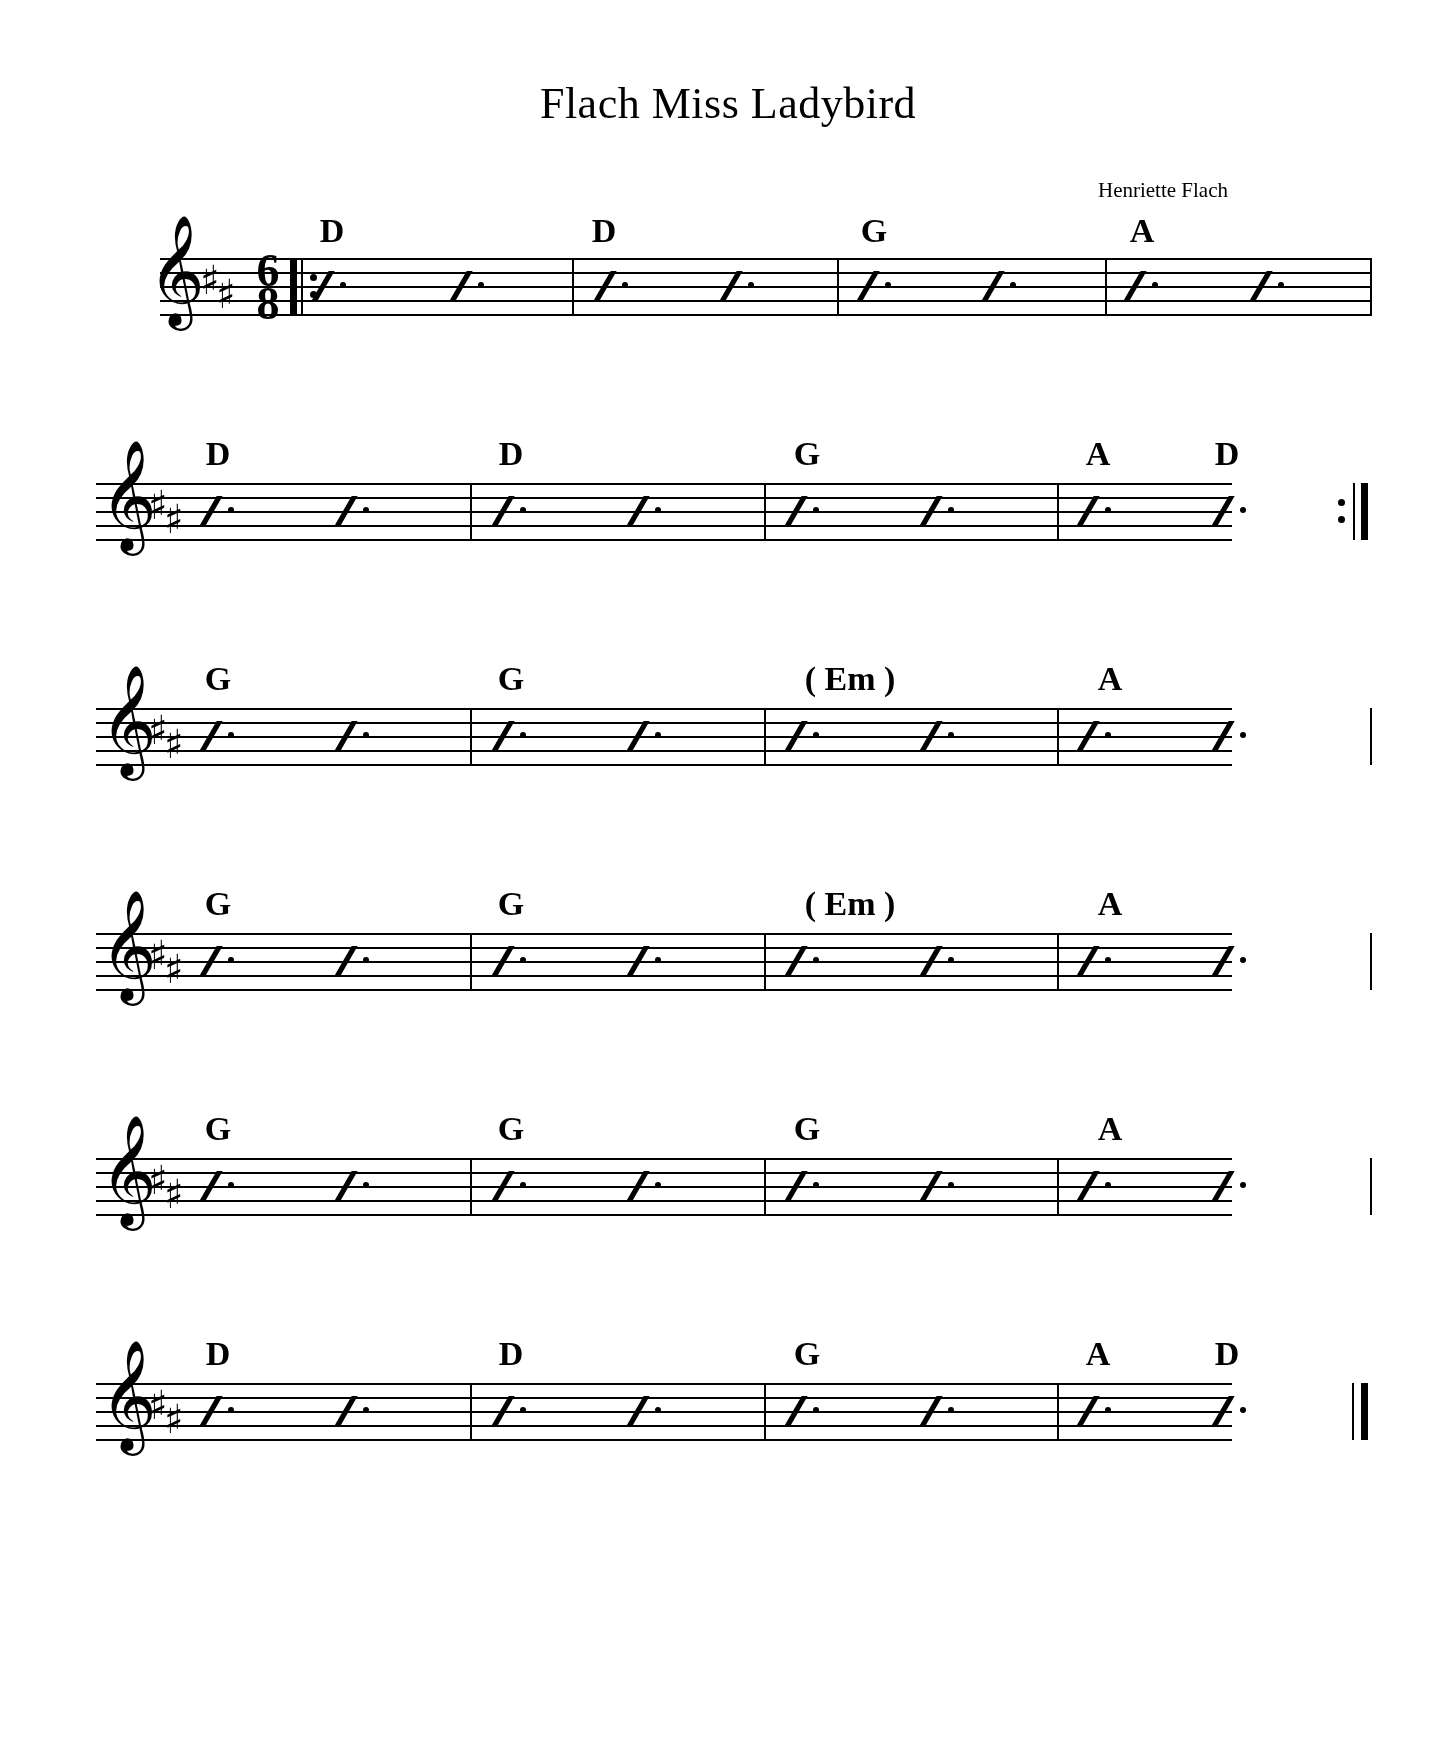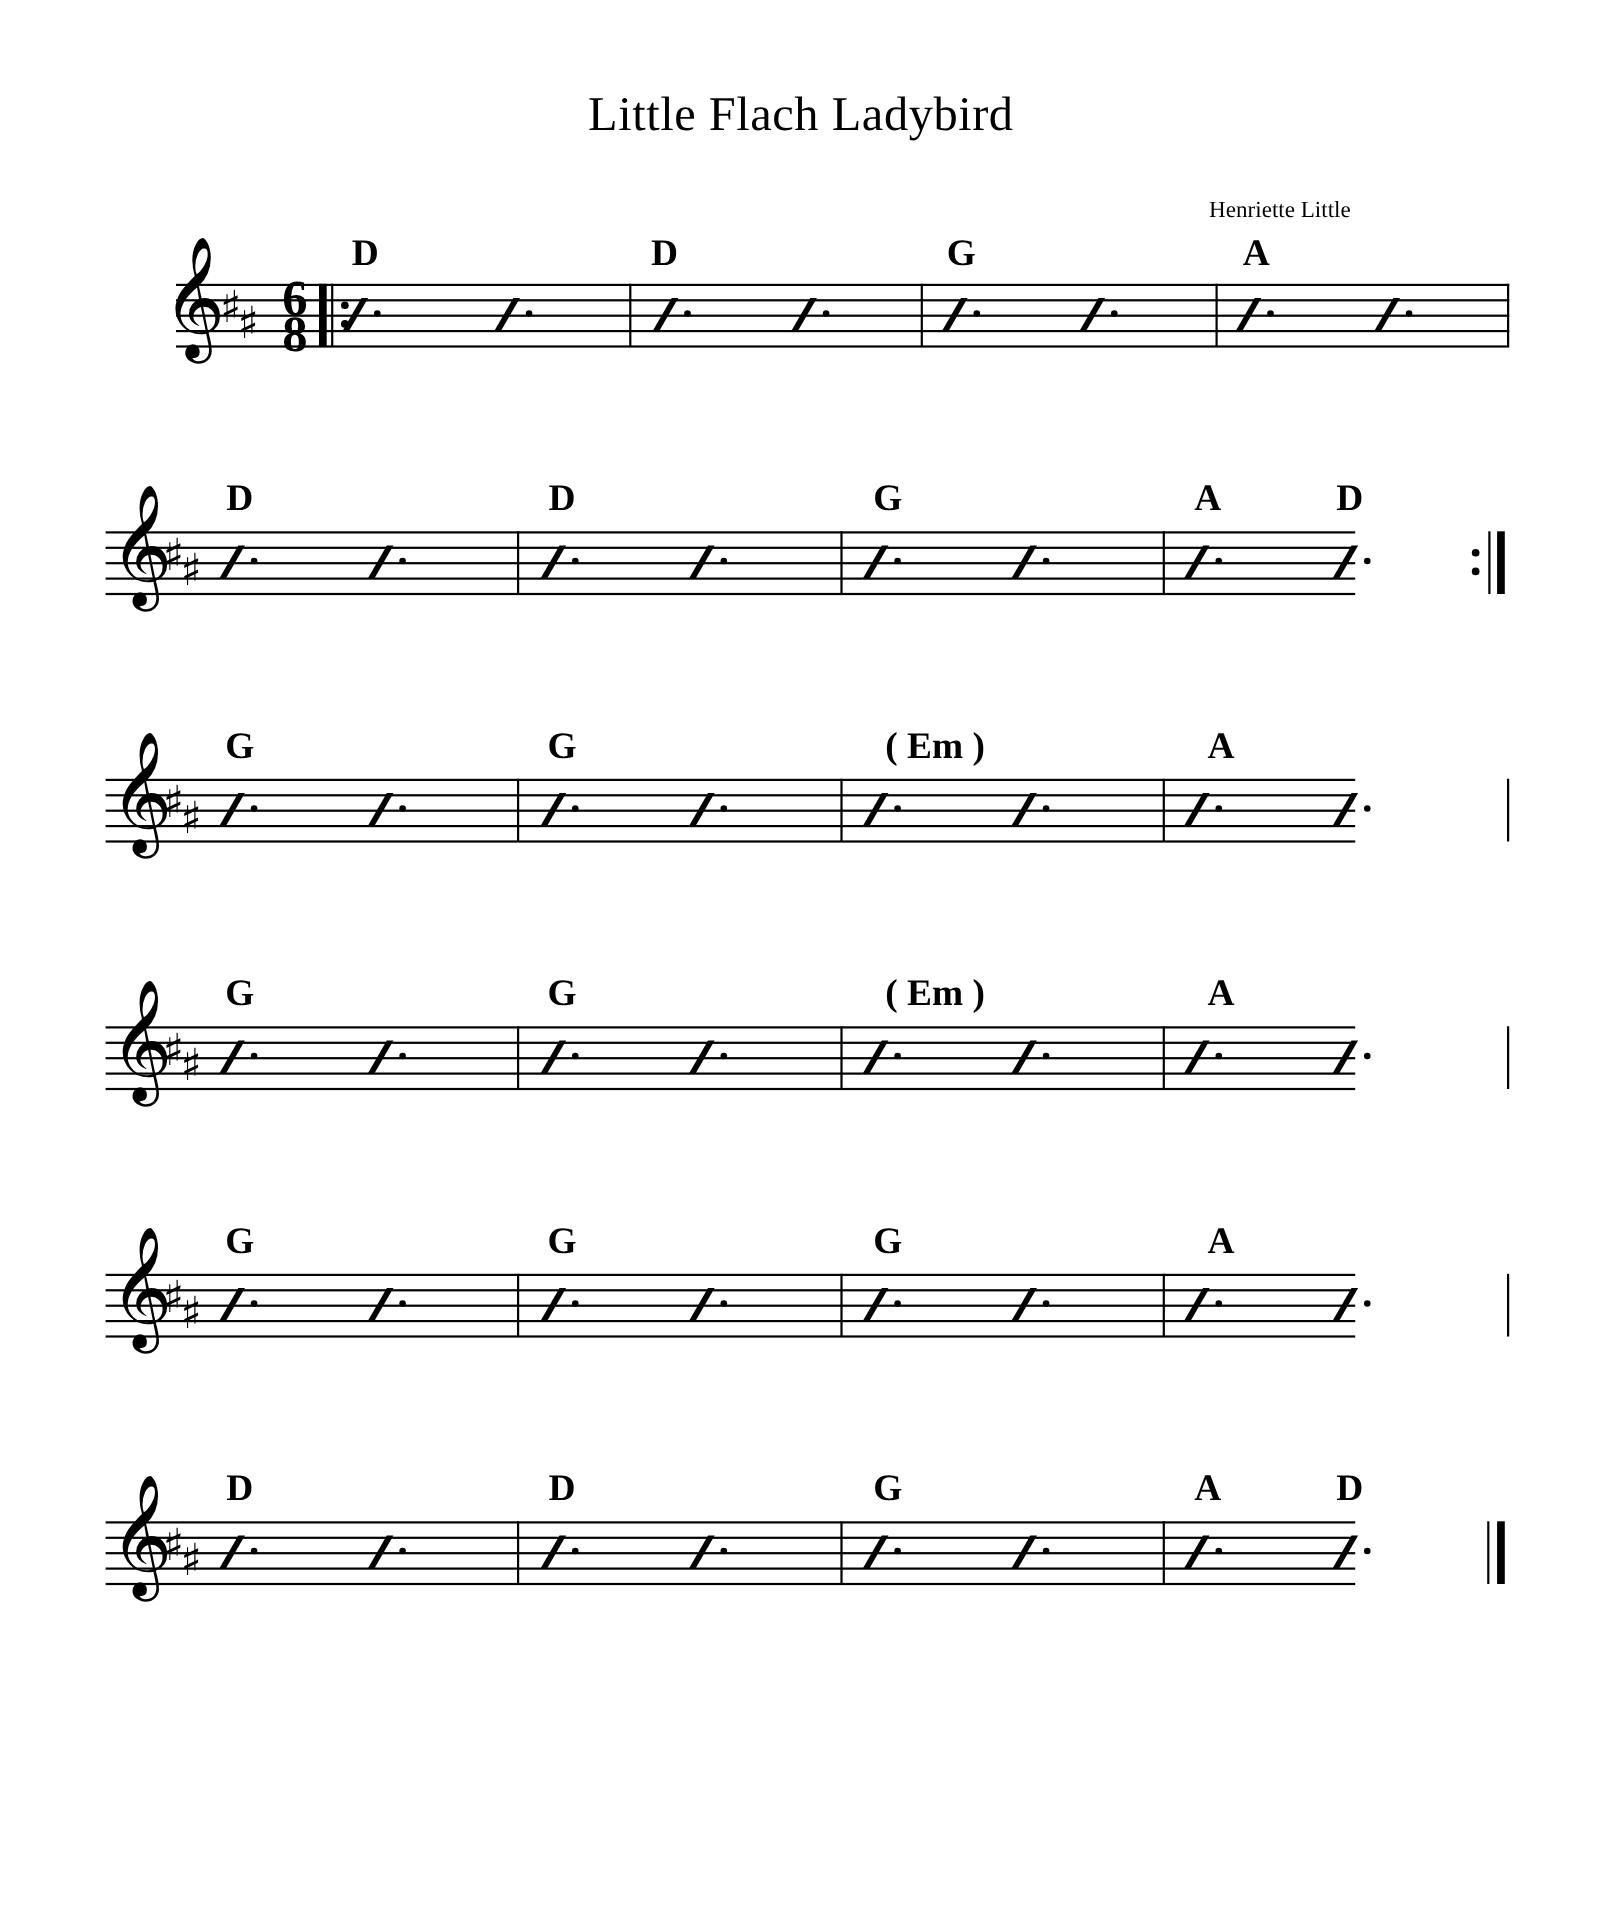--- a/index.html
+++ b/index.html
@@ -174,22 +174,22 @@
     transform: translateX(-50%);
     white-space: nowrap;
   }
   .system.first .chord { top: 2px; }
 </style>
 </head>
 <body>
 
 <div class="sheet">
 
-  <div class="title">Little Flach Ladybird</div>
-  <div class="composer">Henriette Little</div>
+  <div class="title">Flach Miss Ladybird</div>
+  <div class="composer">Henriette Flach</div>
 
   <div class="system first" style="top:210px;">
     <div class="chord" style="left:332px;">D</div>
     <div class="chord" style="left:604px;">D</div>
     <div class="chord" style="left:874px;">G</div>
     <div class="chord" style="left:1142px;">A</div>
 
     <div class="staff" style="left:160px;width:1212px;">
       <div class="line"></div>
       <div class="line"></div>

